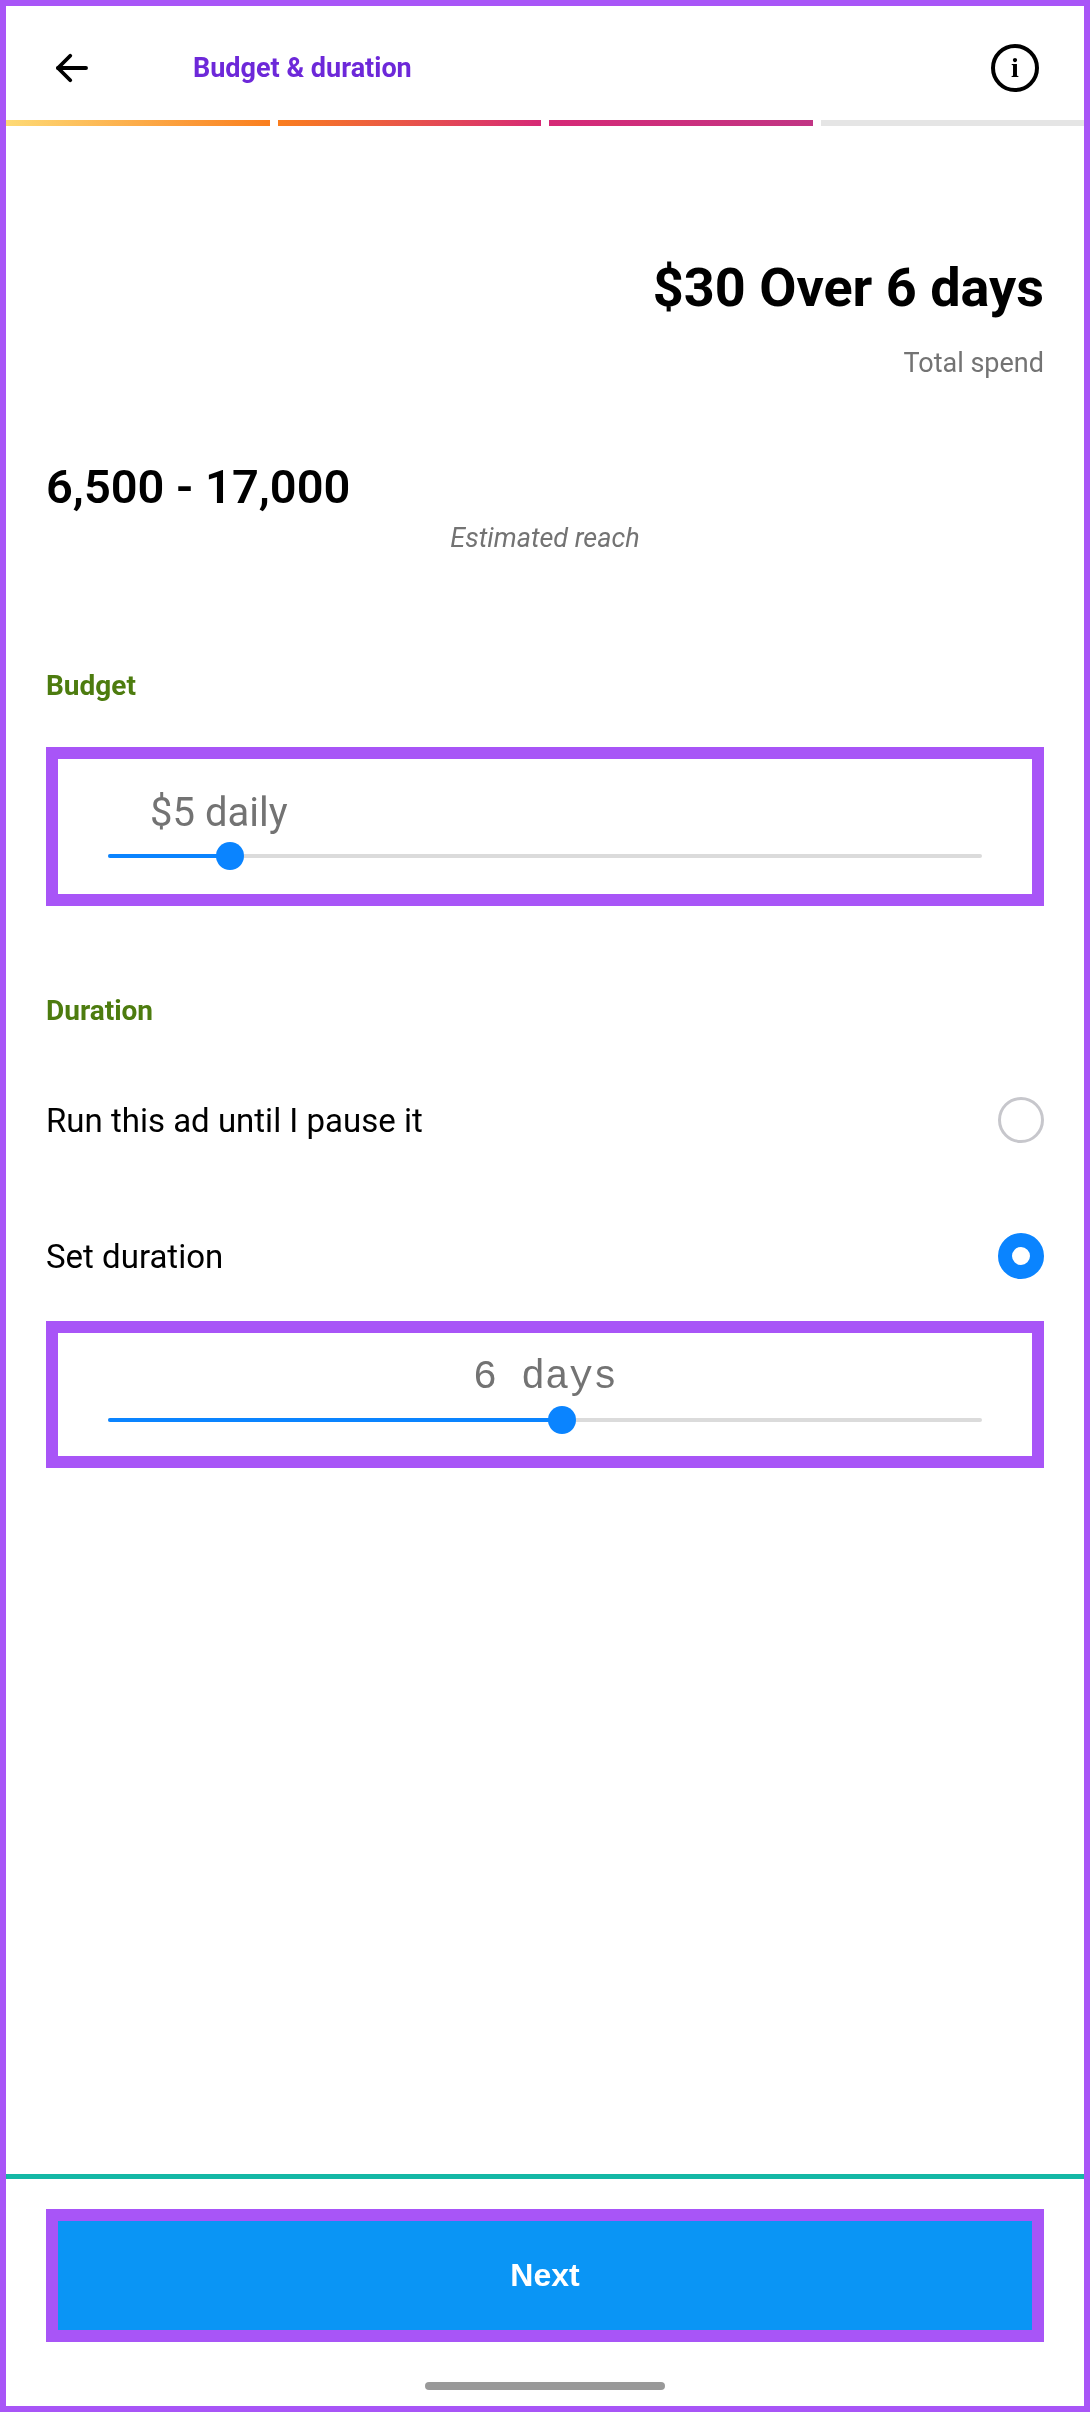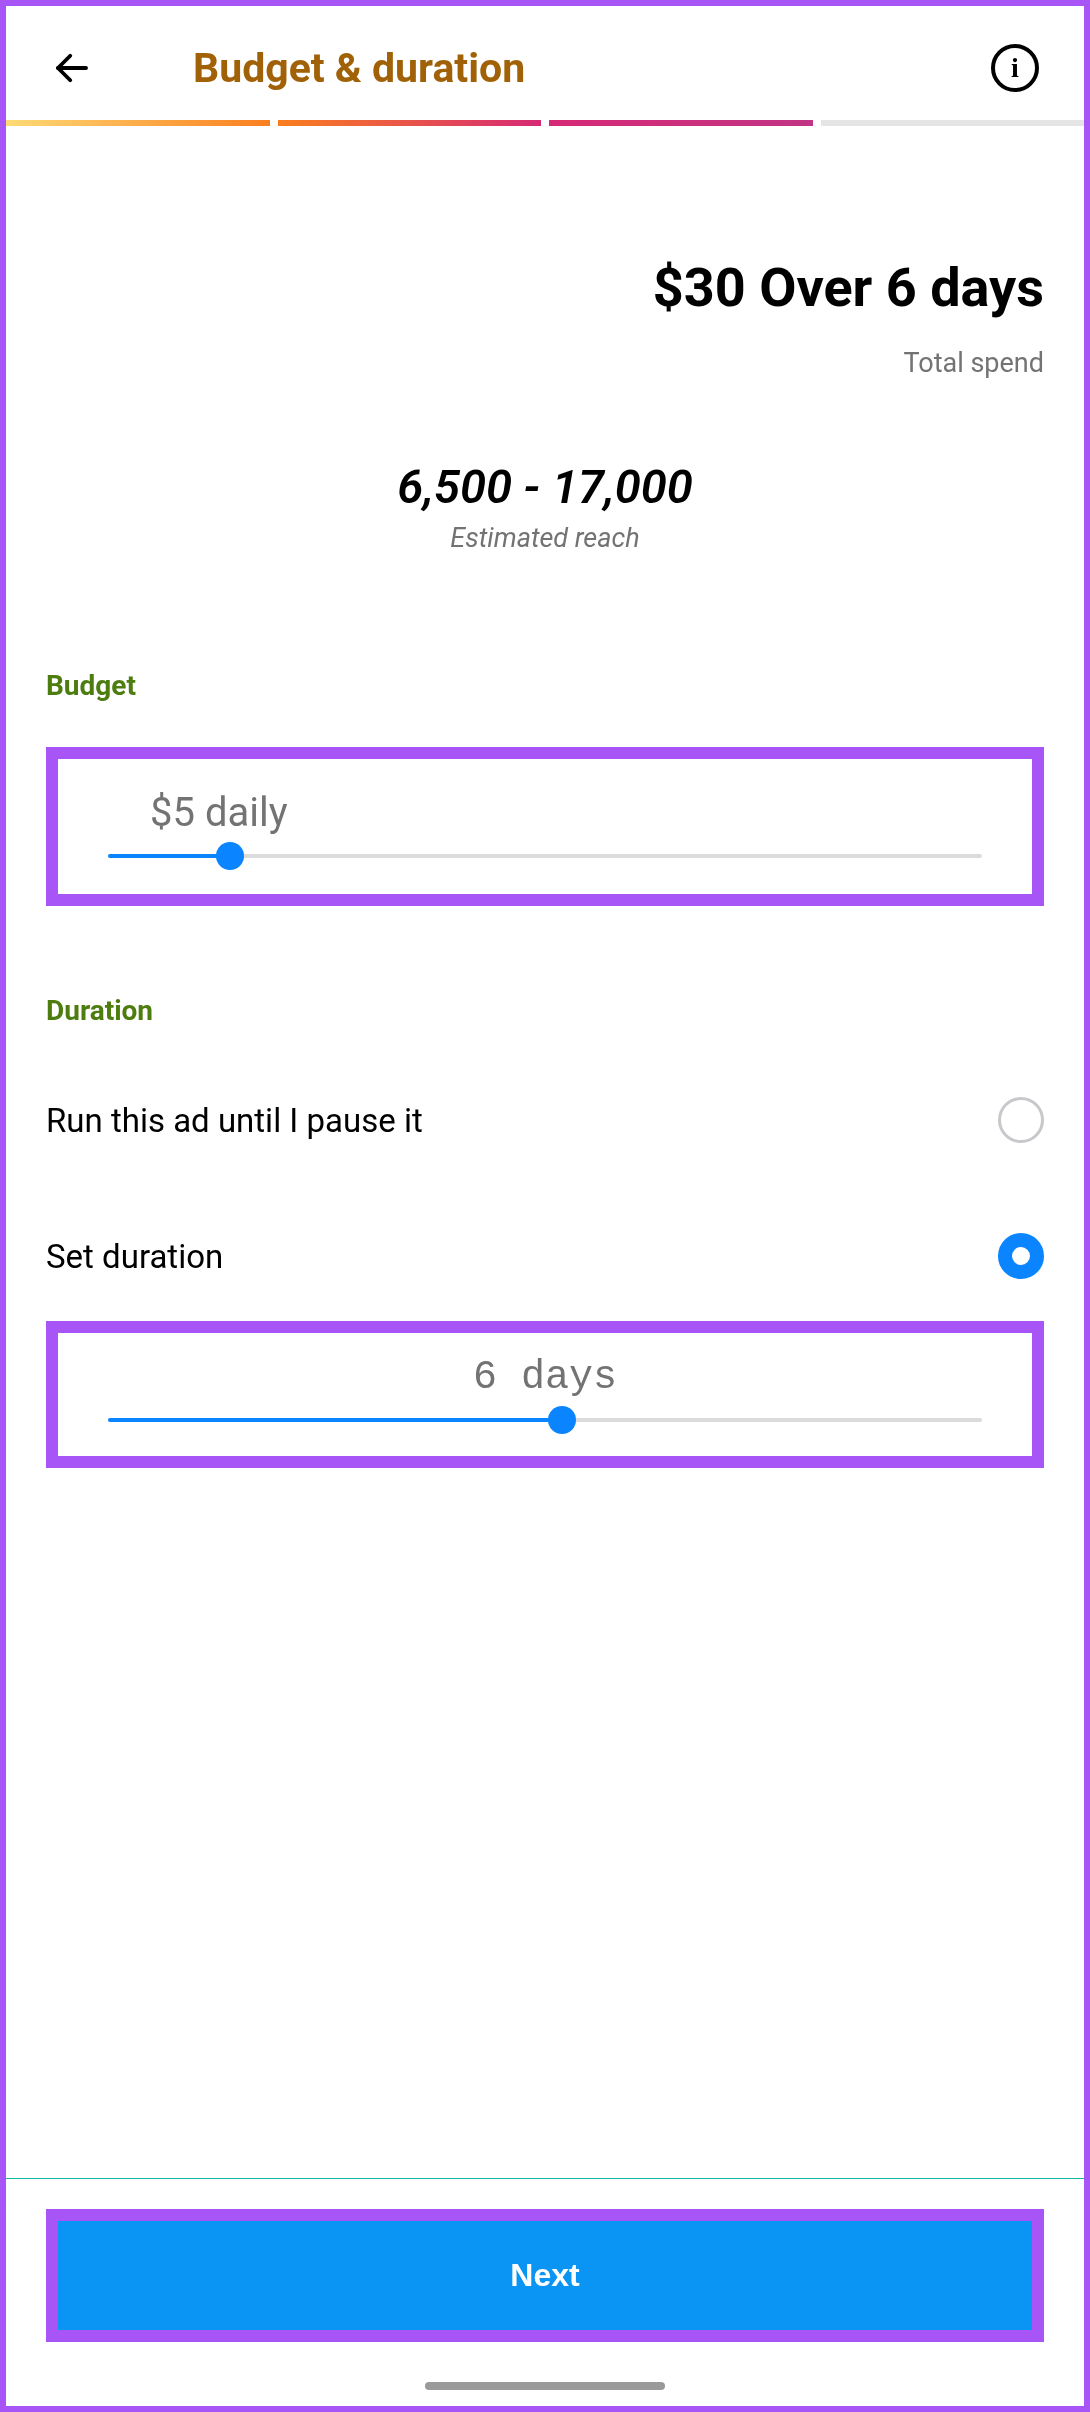--- a/index.html
+++ b/index.html
@@ -18,23 +18,23 @@
     }
     .back-icon {
       width: 42px;
       height: 42px;
       display: flex;
       align-items: center;
       justify-content: center;
       cursor: pointer;
     }
     .title {
-      font-size: 41px;
-      font-weight: 700;
-      color: #a16207;
+      font-size: 27px;
+      font-weight: 700;
+      color: #6d28d9;
       margin-left: 100px;
     }
     .info-icon {
       margin-left: auto;
       width: 48px;
       height: 48px;
       border: 4px solid #000;
       border-radius: 50%;
       display: flex;
       align-items: center;
@@ -68,24 +68,22 @@
     }
     .summary-sub {
       font-size: 27px;
       color: #737373;
       text-align: right;
       margin-top: 28px;
     }
     .reach-val {
       font-size: 47px;
       font-weight: 600;
-      text-align: center;
       color: #000;
       margin-top: 80px;
-      font-style: italic;
     }
     .reach-sub {
       font-size: 27px;
       color: #737373;
       text-align: center;
       margin-top: 8px;
       font-style: italic;
     }
     .section-label {
       font-size: 28px;
@@ -160,21 +158,21 @@
     }
     .radio-circle.selected {
       border: 14px solid #0a84ff;
       background: #fff;
     }
     .footer {
       position: absolute;
       bottom: 0;
       left: 0;
       right: 0;
-      border-top: 1px solid #14b8a6;
+      border-top: 5px solid #14b8a6;
       padding: 0;
     }
     .next-wrap {
       margin: 30px 40px 40px 40px;
       border: 12px solid #a855f7;
     }
     .next-btn {
       background: #0a95f5;
       color: #fff;
       font-size: 32px;

